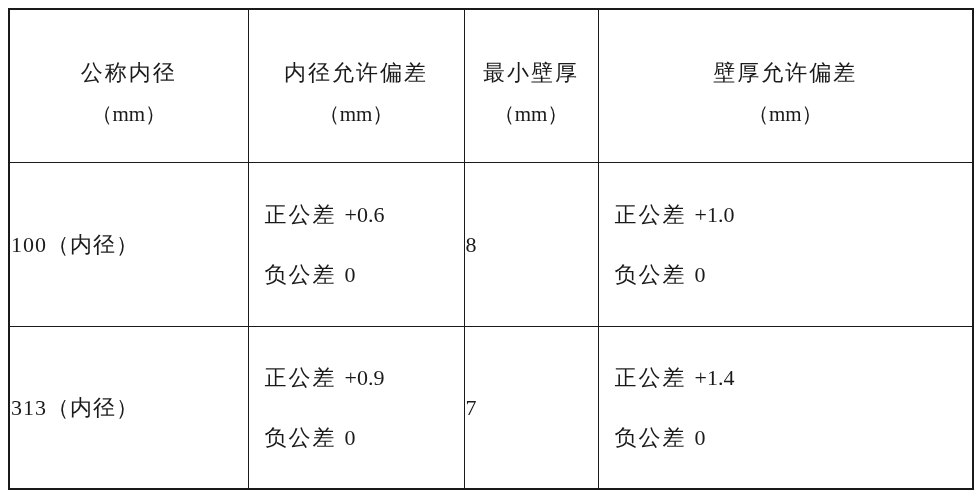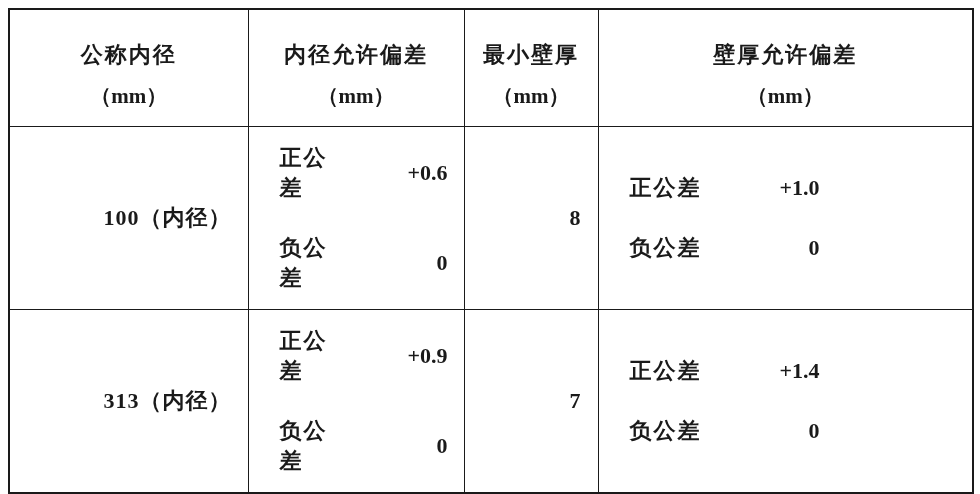--- a/index.html
+++ b/index.html
@@ -20,42 +20,42 @@
   }
   table.spec {
     border-collapse: collapse;
     table-layout: fixed;
     width: 964px;
     height: 482px;
     border: 2px solid #1a1a1a;
   }
   table.spec th, table.spec td {
     border: 1px solid #1a1a1a;
-    padding: 16px;
-    font-weight: bold;
+    padding: 1px;
+    font-weight: normal;
     font-size: 22px;
     vertical-align: middle;
   }
   
   th.hcell {
     text-align: center;
   }
   .h-title {
     margin-top: 14px;
     line-height: 30px;
     letter-spacing: 2px;
   }
   .h-unit {
     margin-top: 12px;
     line-height: 28px;
     font-size: 21px;
   }
   
   td.c-center {
-    text-align: right;
+    text-align: left;
     letter-spacing: 1px;
   }
   
   td.c-tol {
     vertical-align: middle;
   }
   .tol-line {
     display: flex;
     align-items: center;
     padding-left: 15px;
@@ -65,21 +65,21 @@
     margin-top: 30px;
   }
   .tol-label {
     display: inline-block;
     width: 80px;
     letter-spacing: 2px;
   }
   .tol-val {
     display: inline-block;
     width: 110px;
-    text-align: right;
+    text-align: left;
   }
 </style>
 </head>
 <body>
 
 <div class="sheet">
   <table class="spec">
     <colgroup>
       <col style="width:239px">
       <col style="width:216px">

